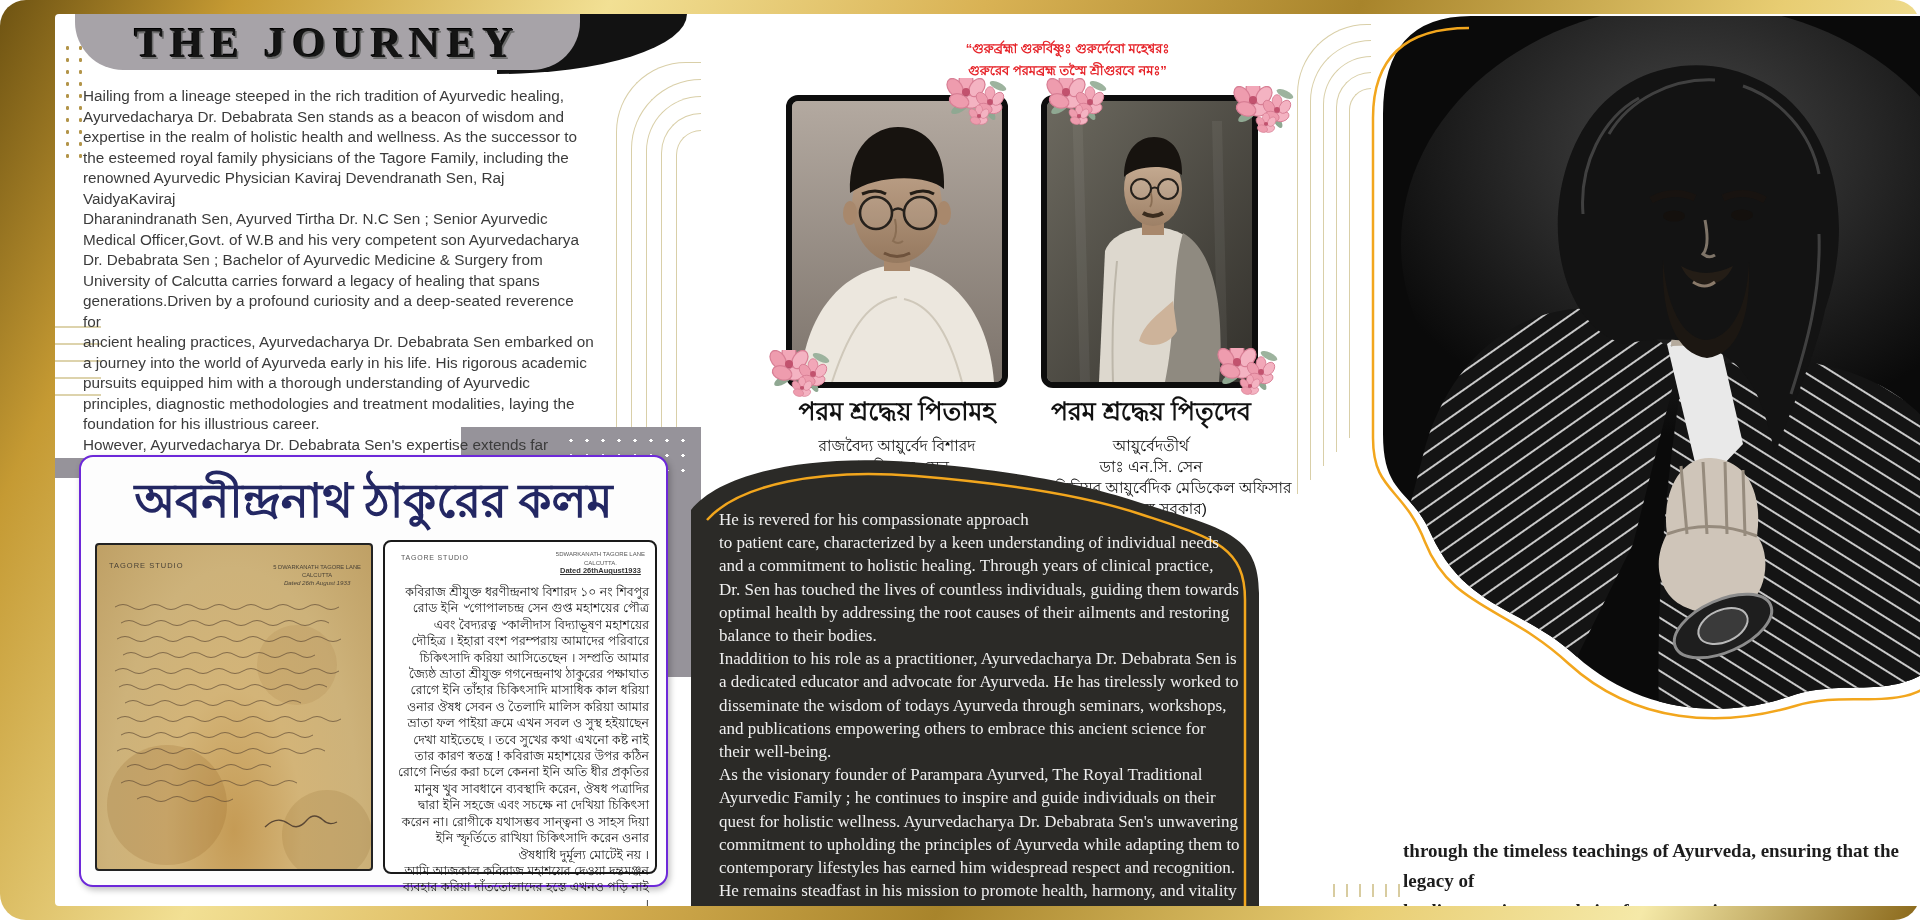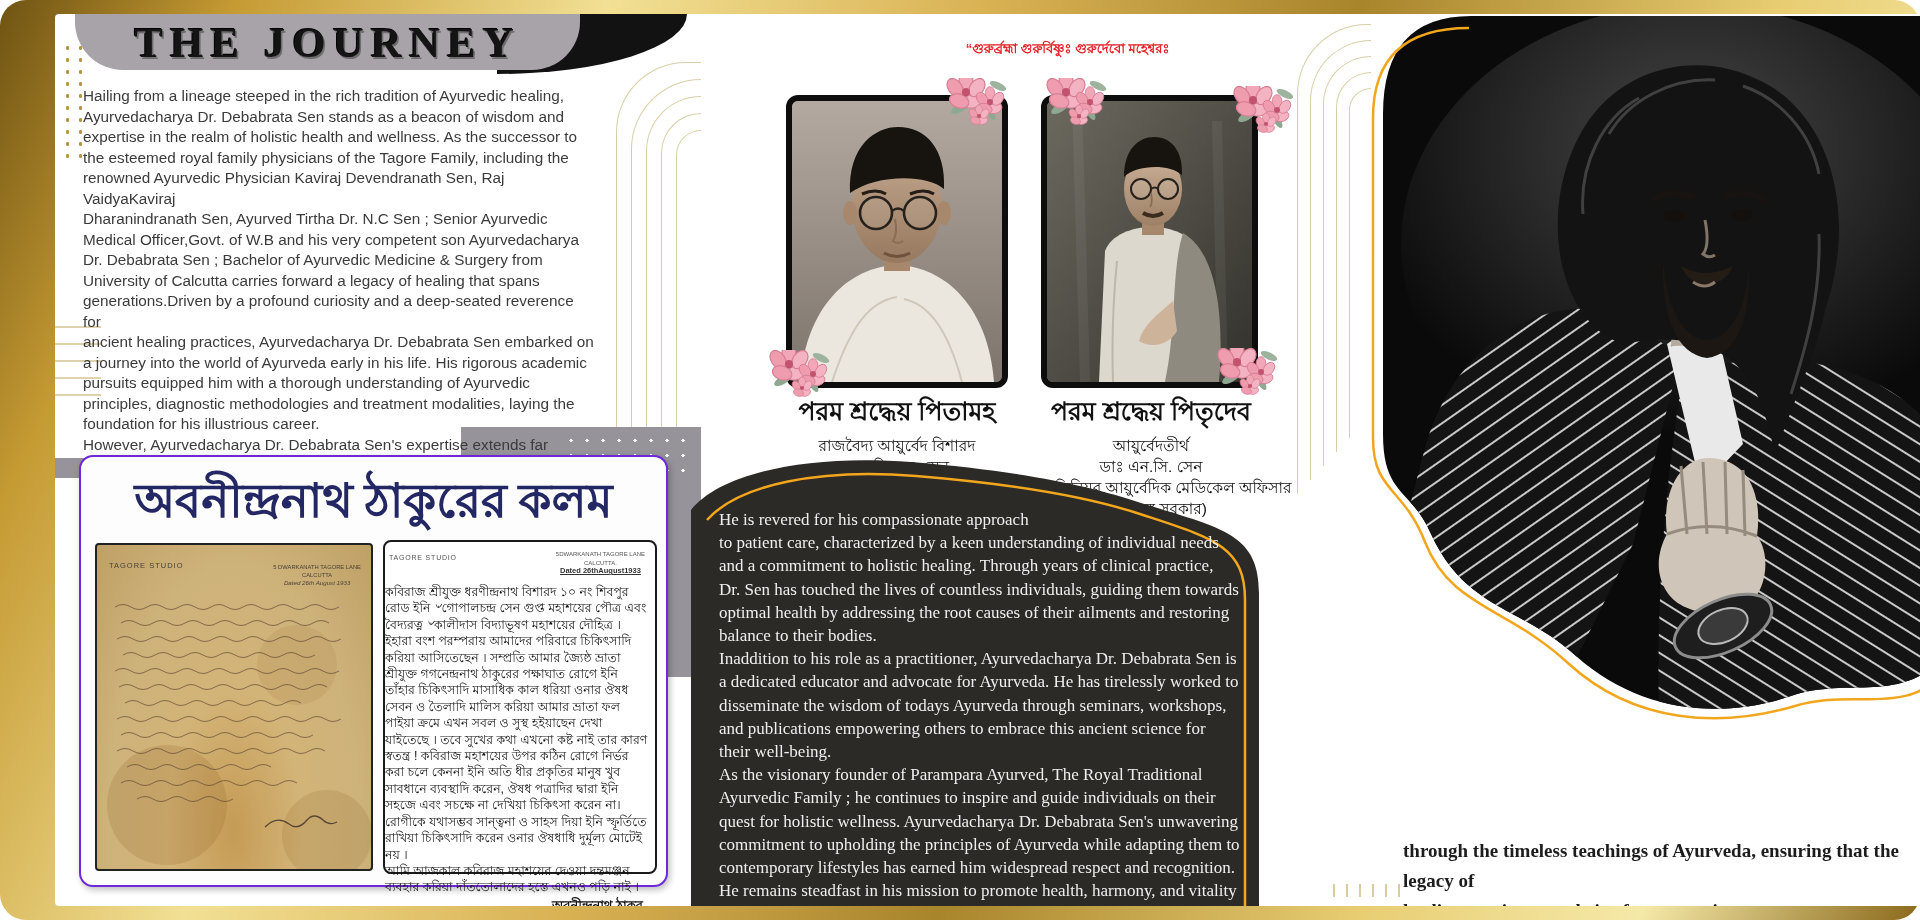--- a/index.html
+++ b/index.html
@@ -51,26 +51,26 @@
   .np-headline { position:absolute; left:0; top:8px; width:100%; text-align:center;
     font-size:47px; font-weight:bold; color:#232763; font-family:"Liberation Serif",serif; }
   .letter { position:absolute; left:14px; top:86px; width:278px; height:328px;
     border:2px solid #222; border-radius:4px; overflow:hidden;
     background:radial-gradient(ellipse at 50% 88%,#c59b55 0%,#d3b478 35%,#cdb27a 65%,#bfa065 100%); }
   .letter .lt-studio { position:absolute; left:12px; top:16px; font-size:7.5px; letter-spacing:1px; color:#4a4236; }
   .letter .lt-addr { position:absolute; right:10px; top:10px; font-size:5.8px; color:#4a4236; text-align:center; line-height:8px; }
   .letter .lt-date { font-size:6.2px; font-style:italic; }
   .letter svg { position:absolute; left:0; top:0; }
   .article { position:absolute; left:302px; top:83px; width:274px; height:334px;
-    border:2px solid #1a1a1a; border-radius:8px; background:#fff; padding:8px 6px 4px 0; }
+    border:2px solid #1a1a1a; border-radius:8px; background:#fff; padding:8px 6px 4px 12px; }
   .art-head { position:relative; height:34px; }
   .art-studio { position:absolute; left:4px; top:4px; font-size:7px; letter-spacing:.8px; color:#555; }
   .art-addr { position:absolute; right:4px; top:0; font-size:6px; color:#555; text-align:center; line-height:8.5px; }
   .art-date { font-size:7.5px; font-weight:bold; color:#333; text-decoration:underline; }
-  .art-body { font-size:12.4px; line-height:16.4px; color:#141414; text-align:left; }
+  .art-body { font-size:12.4px; line-height:16.4px; color:#141414; text-align:right; }
   .art-sign { text-align:right; font-size:13px; font-weight:bold; color:#141414; padding-right:6px; }
 
   
   .verse { position:absolute; left:830px; top:24px; width:365px; text-align:center;
     color:#e62228; font-weight:bold; font-size:13px; line-height:22px; }
   .portrait { position:absolute; border:6px solid #0d0d0d; border-radius:12px; overflow:hidden; background:#888; }
   .p1 { left:731px; top:81px; width:222px; height:293px; }
   .p2 { left:986px; top:81px; width:217px; height:293px; }
   .caption { position:absolute; text-align:center; color:#111; }
   .cap-title { font-size:25px; font-weight:bold; }
@@ -205,20 +205,21 @@
         </div>
       </div>
       <div class="art-body preline">কবিরাজ শ্রীযুক্ত ধরণীন্দ্রনাথ বিশারদ ১০ নং শিবপুর রোড ইনি ৺গোপালচন্দ্র সেন গুপ্ত মহাশয়ের পৌত্র এবং বৈদ্যরত্ন ৺কালীদাস বিদ্যাভূষণ মহাশয়ের দৌহিত্র । ইহারা বংশ পরম্পরায় আমাদের পরিবারে চিকিৎসাদি করিয়া আসিতেছেন । সম্প্রতি আমার জ্যৈষ্ঠ ভ্রাতা শ্রীযুক্ত গগনেন্দ্রনাথ ঠাকুরের পক্ষাঘাত রোগে ইনি তাঁহার চিকিৎসাদি মাসাধিক কাল ধরিয়া ওনার ঔষধ সেবন ও তৈলাদি মালিস করিয়া আমার ভ্রাতা ফল পাইয়া ক্রমে এখন সবল ও সুস্থ হইয়াছেন দেখা যাইতেছে । তবে সুখের কথা এখনো কষ্ট নাই তার কারণ স্বতন্ত্র ! কবিরাজ মহাশয়ের উপর কঠিন রোগে নির্ভর করা চলে কেননা ইনি অতি ধীর প্রকৃতির মানুষ খুব সাবধানে ব্যবস্থাদি করেন, ঔষধ পত্রাদির দ্বারা ইনি সহজে এবং সচক্ষে না দেখিয়া চিকিৎসা করেন না। রোগীকে যথাসম্ভব সান্ত্বনা ও সাহস দিয়া ইনি স্ফূর্তিতে রাখিয়া চিকিৎসাদি করেন ওনার ঔষধাধি দুর্মূল্য মোটেই নয় ।
 আমি আজকাল কবিরাজ মহাশয়ের দেওয়া দন্তমঞ্জন ব্যবহার করিয়া দাঁততোলাদের হস্তে এখনও পড়ি নাই ।</div>
       <div class="art-sign">অবনীন্দ্রনাথ ঠাকুর</div>
     </div>
   </div>
 
   <div class="verse">
     <div>“গুরুর্ব্রহ্মা গুরুর্বিষ্ণুঃ গুরুর্দেবো মহেশ্বরঃ</div>
+    <div>গুরুরেব পরমব্রহ্ম তস্মৈ শ্রীগুরবে নমঃ”</div>
   </div>
 
   <div class="portrait p1">
     <svg width="210" height="281" viewBox="0 0 210 281">
       <defs>
         <linearGradient id="p1bg" x1="0" y1="0" x2="0" y2="1">
           <stop offset="0" stop-color="#b3a9a0"></stop>
               <stop offset="1" stop-color="#7d746c"></stop>
         </linearGradient>
         <linearGradient id="skin1" x1="0" y1="0" x2="0" y2="1">

